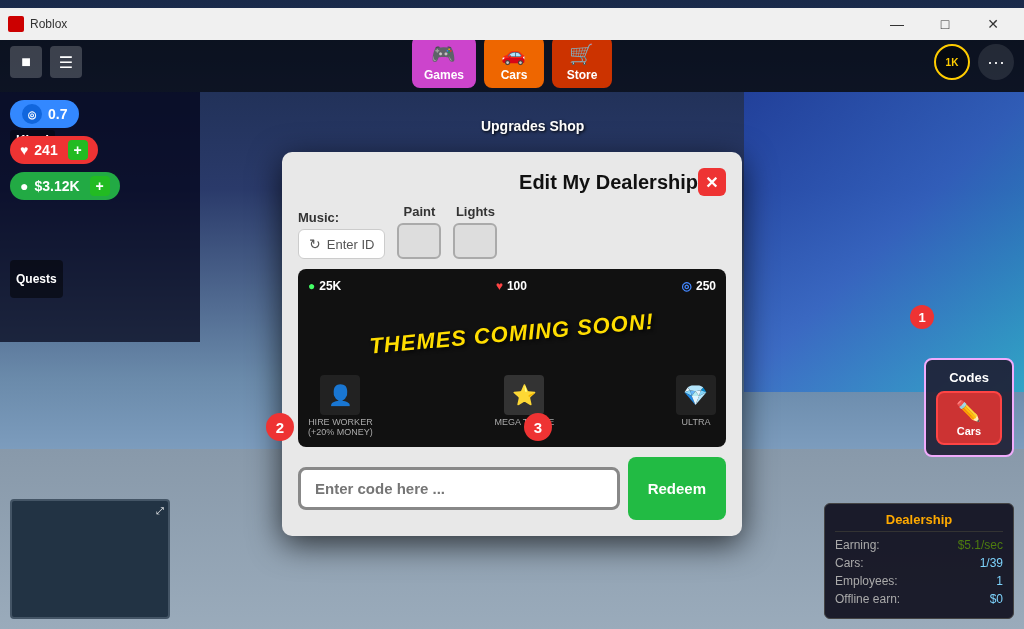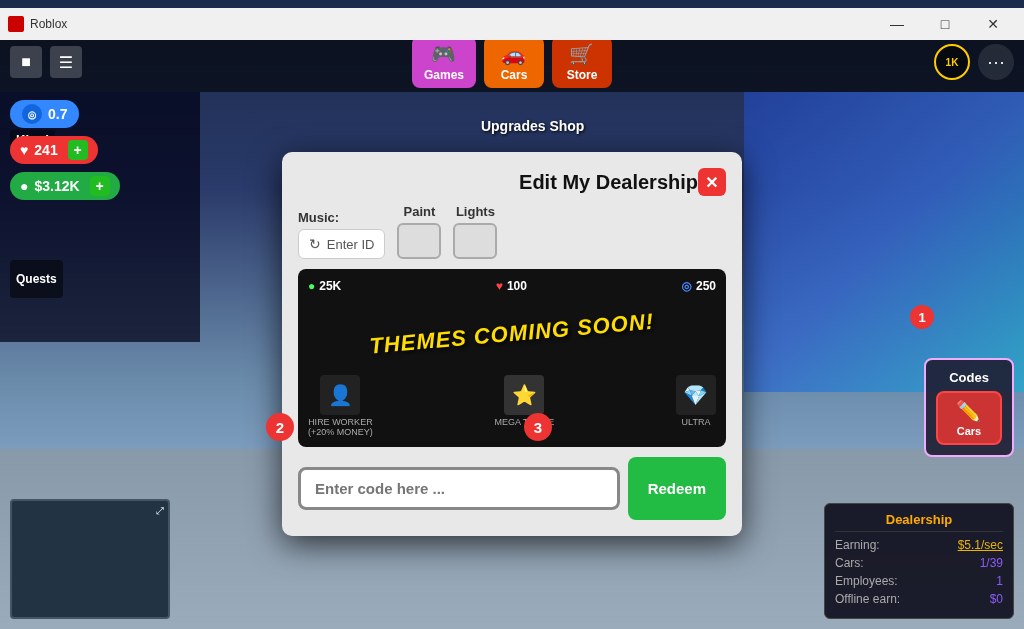--- a/index.html
+++ b/index.html
@@ -334,22 +334,22 @@
       border-bottom: 1px solid #333;
       padding-bottom: 4px;
     }
     .dealership-row {
       display: flex;
       justify-content: space-between;
       margin-bottom: 4px;
       font-size: 12px;
     }
     .dealership-key { color: #aaa; }
-    .dealership-val { color: #8b5cf6; }
-    .dealership-val.green { color: #eab308; text-decoration: underline; }
+    .dealership-val { color: #7dd3fc; }
+    .dealership-val.green { color: #4d7c0f; }
 
     
     .dialog-overlay {
       position: absolute;
       top: 92px; left: 0; right: 0; bottom: 0;
       z-index: 60;
       display: flex;
       align-items: flex-start;
       justify-content: center;
       padding-top: 60px;

